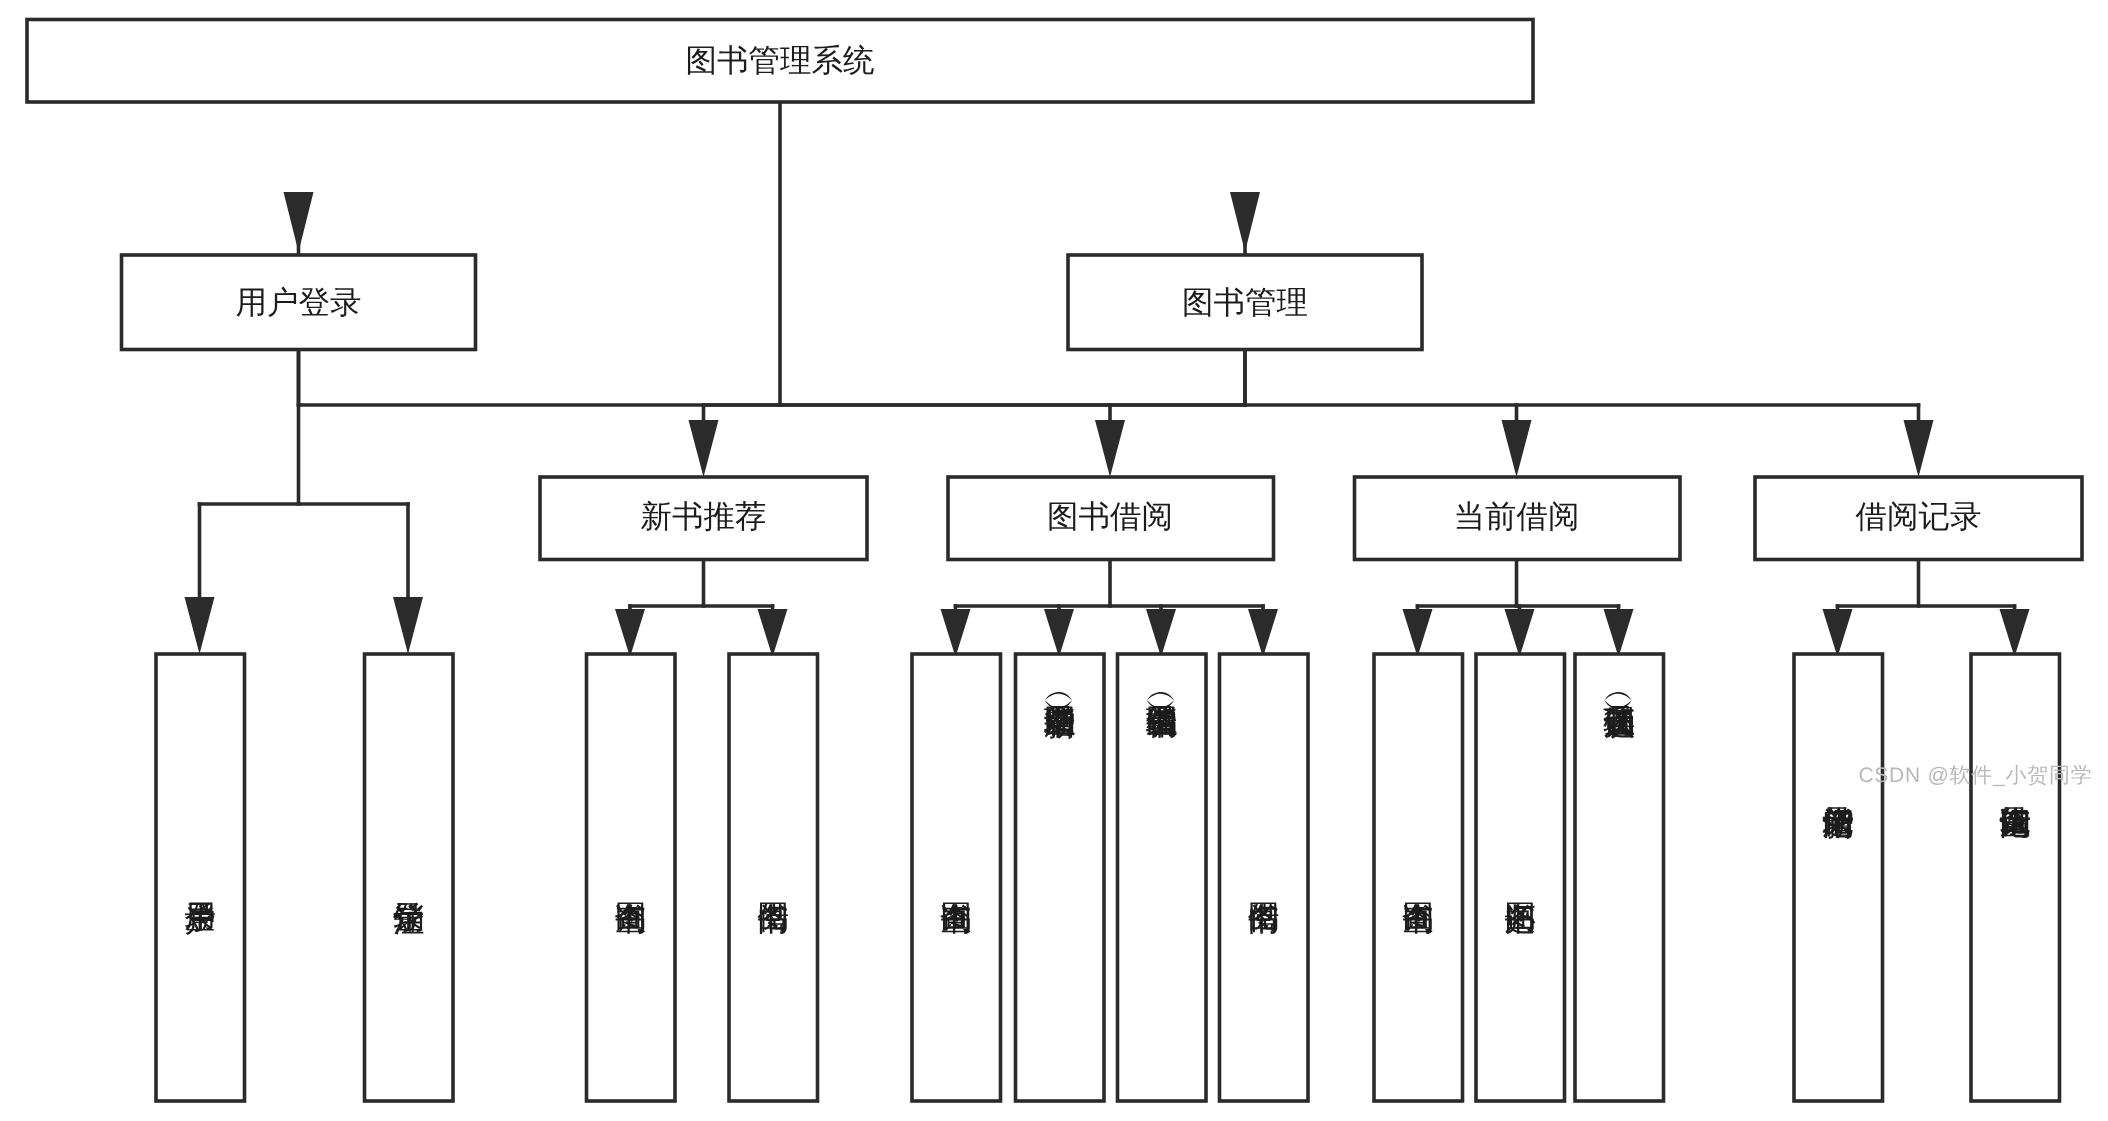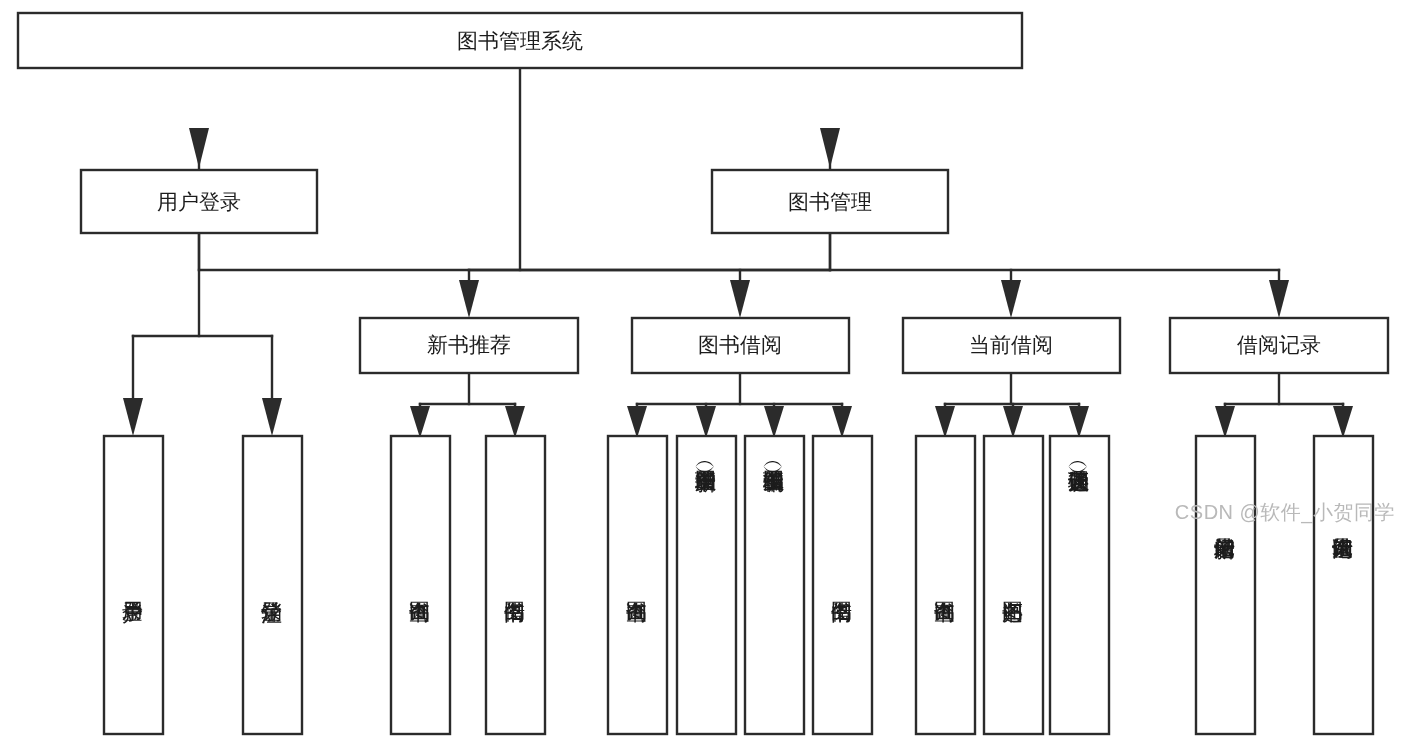--- a/index.html
+++ b/index.html
@@ -53,21 +53,21 @@
     font-family: "Liberation Sans", "DejaVu Sans", sans-serif;
     font-size: 21px;
     fill: #1c1c1c;
     text-anchor: middle;
   }
   .watermark {
     position: absolute;
     right: 10px;
     bottom: 4px;
     font-family: "Liberation Sans", "DejaVu Sans", sans-serif;
-    font-size: 20px;
+    font-size: 14px;
     color: #b9b9b9;
     letter-spacing: 0.5px;
     white-space: nowrap;
     user-select: none;
   }
 </style>
 </head>
 <body>
 
 <div id="diagram-root">

